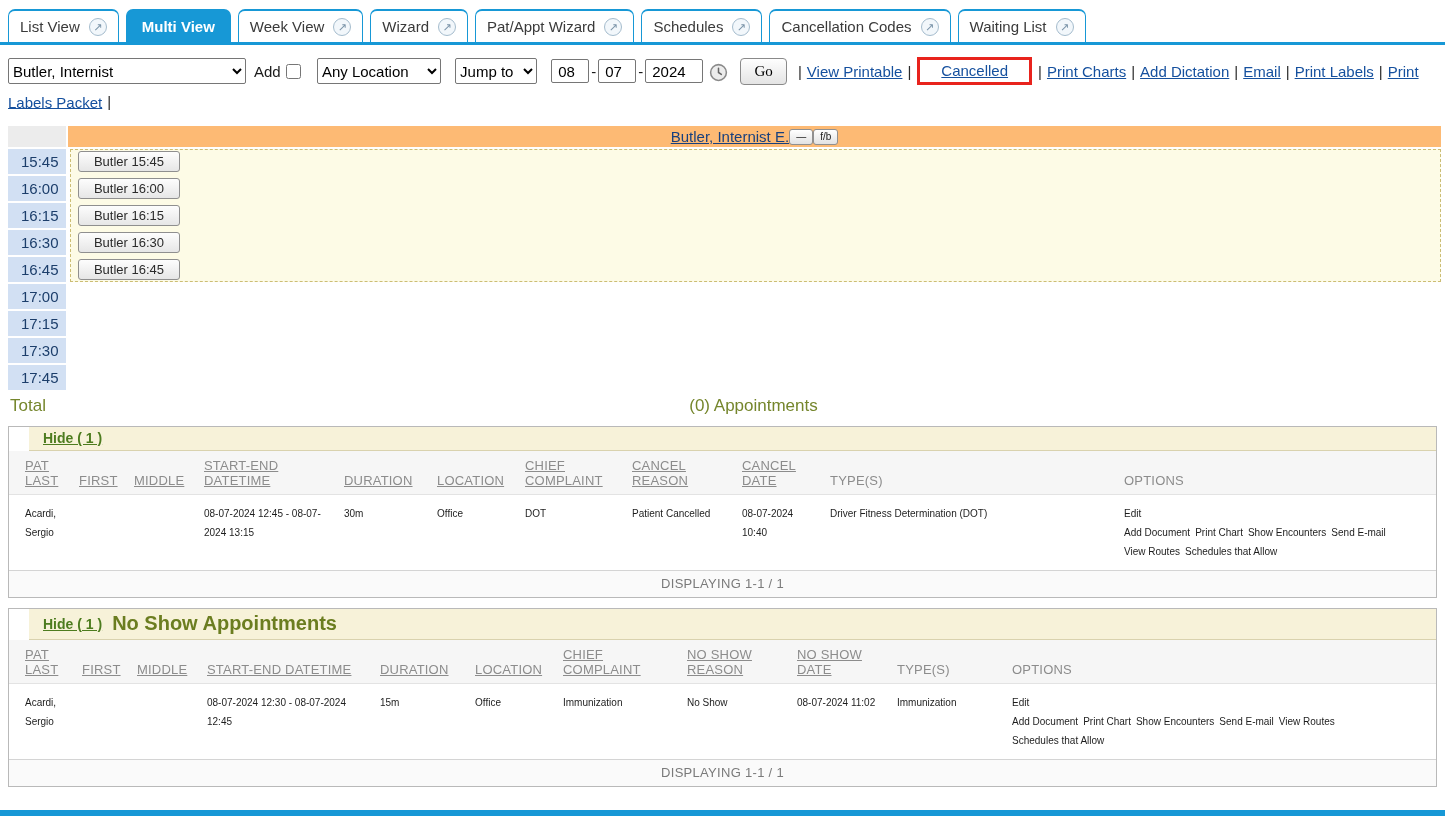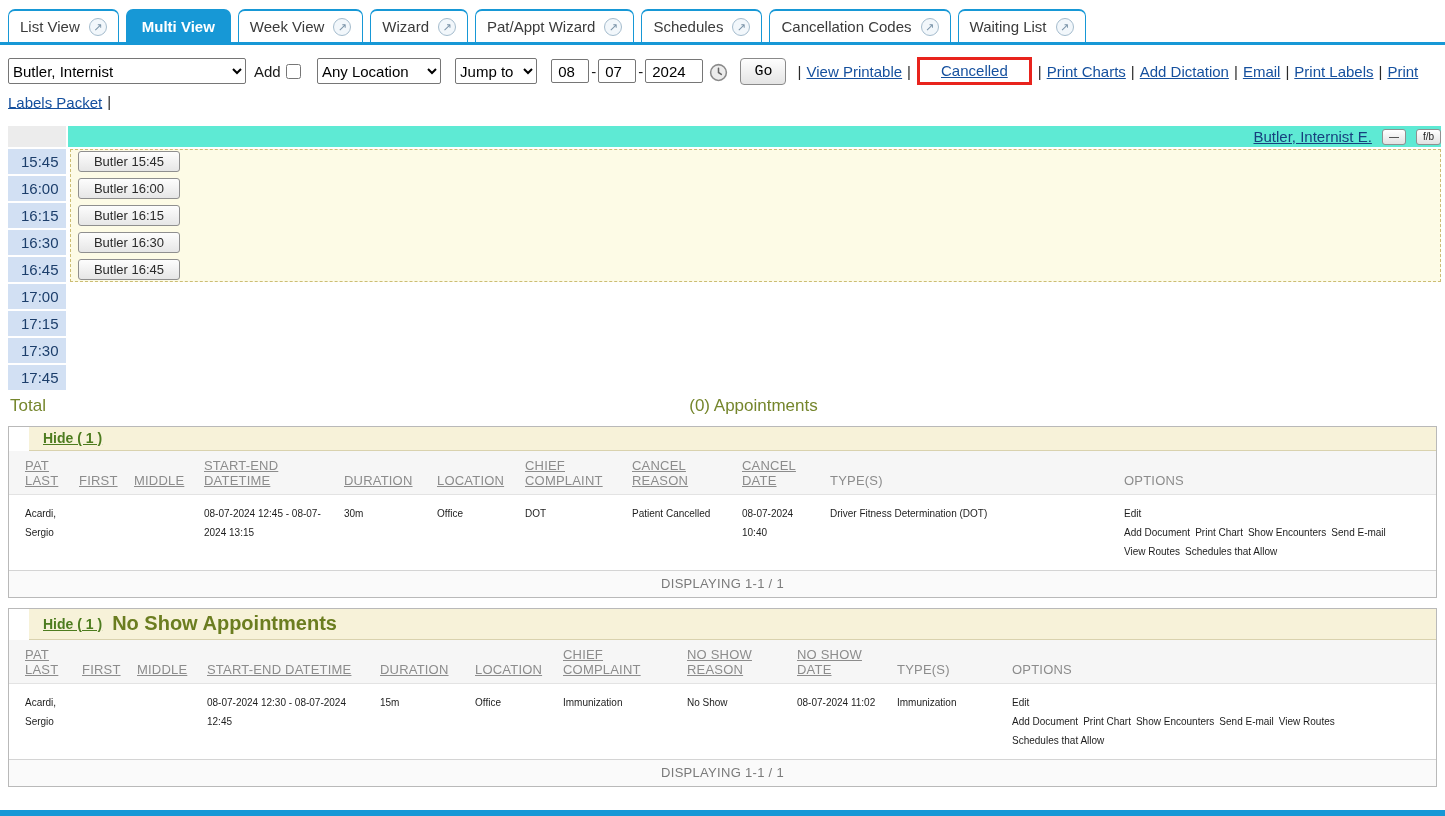--- a/index.html
+++ b/index.html
@@ -31,30 +31,30 @@
 .toolbar select { height:26px; border:1px solid #767676; background:#fff; border-radius:2px; font-family:inherit; font-size:15px; }
 .provider-select { width:238px; margin-right:8px; }
 .add-label { margin-right:3px; }
 .add-checkbox { width:15px; height:15px; margin:0 12px 0 2px; vertical-align:middle; }
 .location-select { width:124px; margin-right:10px; }
 .jump-select { width:82px; margin-right:10px; }
 .date-in { width:38px; height:24px; border:1px solid #767676; padding:1px 6px; border-radius:2px; font-family:inherit; font-size:15px; }
 .date-in.year { width:58px; }
 .dash { margin:0 2px; }
 .clock-icon { display:inline-block; width:19px; height:19px; margin:0 8px 0 6px; cursor:pointer; }
-.go-btn { height:27px; padding:0 13px; font-size:15px; border:1px solid #8a8a8a; border-radius:4px; background:linear-gradient(#fefefe,#e4e4e4); cursor:pointer; font-family:Liberation Mono, monospace; margin-right:2px; }
+.go-btn { height:27px; padding:0 13px; font-size:15px; border:1px solid #8a8a8a; border-radius:4px; background:linear-gradient(#fefefe,#e4e4e4); cursor:pointer; font-family:Liberation Serif, serif; margin-right:2px; }
 .sep { margin:0 5px; color:#2a2a2a; }
 .tlink { color:#15509e; text-decoration:underline; }
 .red-box { display:inline-block; border:3px solid #e8231d; padding:0 21px; margin:0 1px; line-height:22px; }
 
 
 .schedule { margin:8px 0 0; }
 .sched-header { display:flex; margin:0 4px 0 8px; height:21px; }
 .sched-corner { width:58px; background:#ececec; margin-right:2px; }
-.provider-bar { flex:1; background:#5eead4; display:flex; align-items:center; justify-content:flex-end; gap:10px; font-size:15px; }
+.provider-bar { flex:1; background:#fdba74; display:flex; align-items:center; justify-content:center; font-size:15px; }
 .provider-link { color:#17407e; text-decoration:underline; }
 .mini-btn { font-size:10px; line-height:12px; height:16px; padding:0 6px; border:1px solid #909090; border-radius:3px; background:linear-gradient(#fff,#e2e2e2); cursor:pointer; font-family:inherit; color:#222; }
 .sched-body { position:relative; height:243px; margin:2px 4px 0 8px; }
 .time-col { position:absolute; left:0; top:0; width:58px; }
 .time-cell { height:25px; margin-bottom:2px; background:#d2e0f3; color:#1c3e6b; font-size:15px; line-height:25px; padding-left:13px; }
 .yellow-zone { position:absolute; left:62px; right:0; top:0; height:133px; background:#fdfbe6; border:1px dashed #ccbd74; }
 .slot-col { position:absolute; left:70px; top:2px; }
 .slot-btn { display:block; min-width:102px; height:21px; margin-bottom:6px; font-size:13px; color:#2b2b2b; text-align:center; border:1px solid #8f8f8f; border-radius:3px; background:linear-gradient(#fdfdfd,#e6e6e6); padding:0 10px; cursor:pointer; font-family:inherit; }
 .total-row { display:flex; align-items:center; margin:4px 4px 0 8px; font-size:17px; color:#75862c; }
 .total-label { width:58px; padding-left:2px; }

